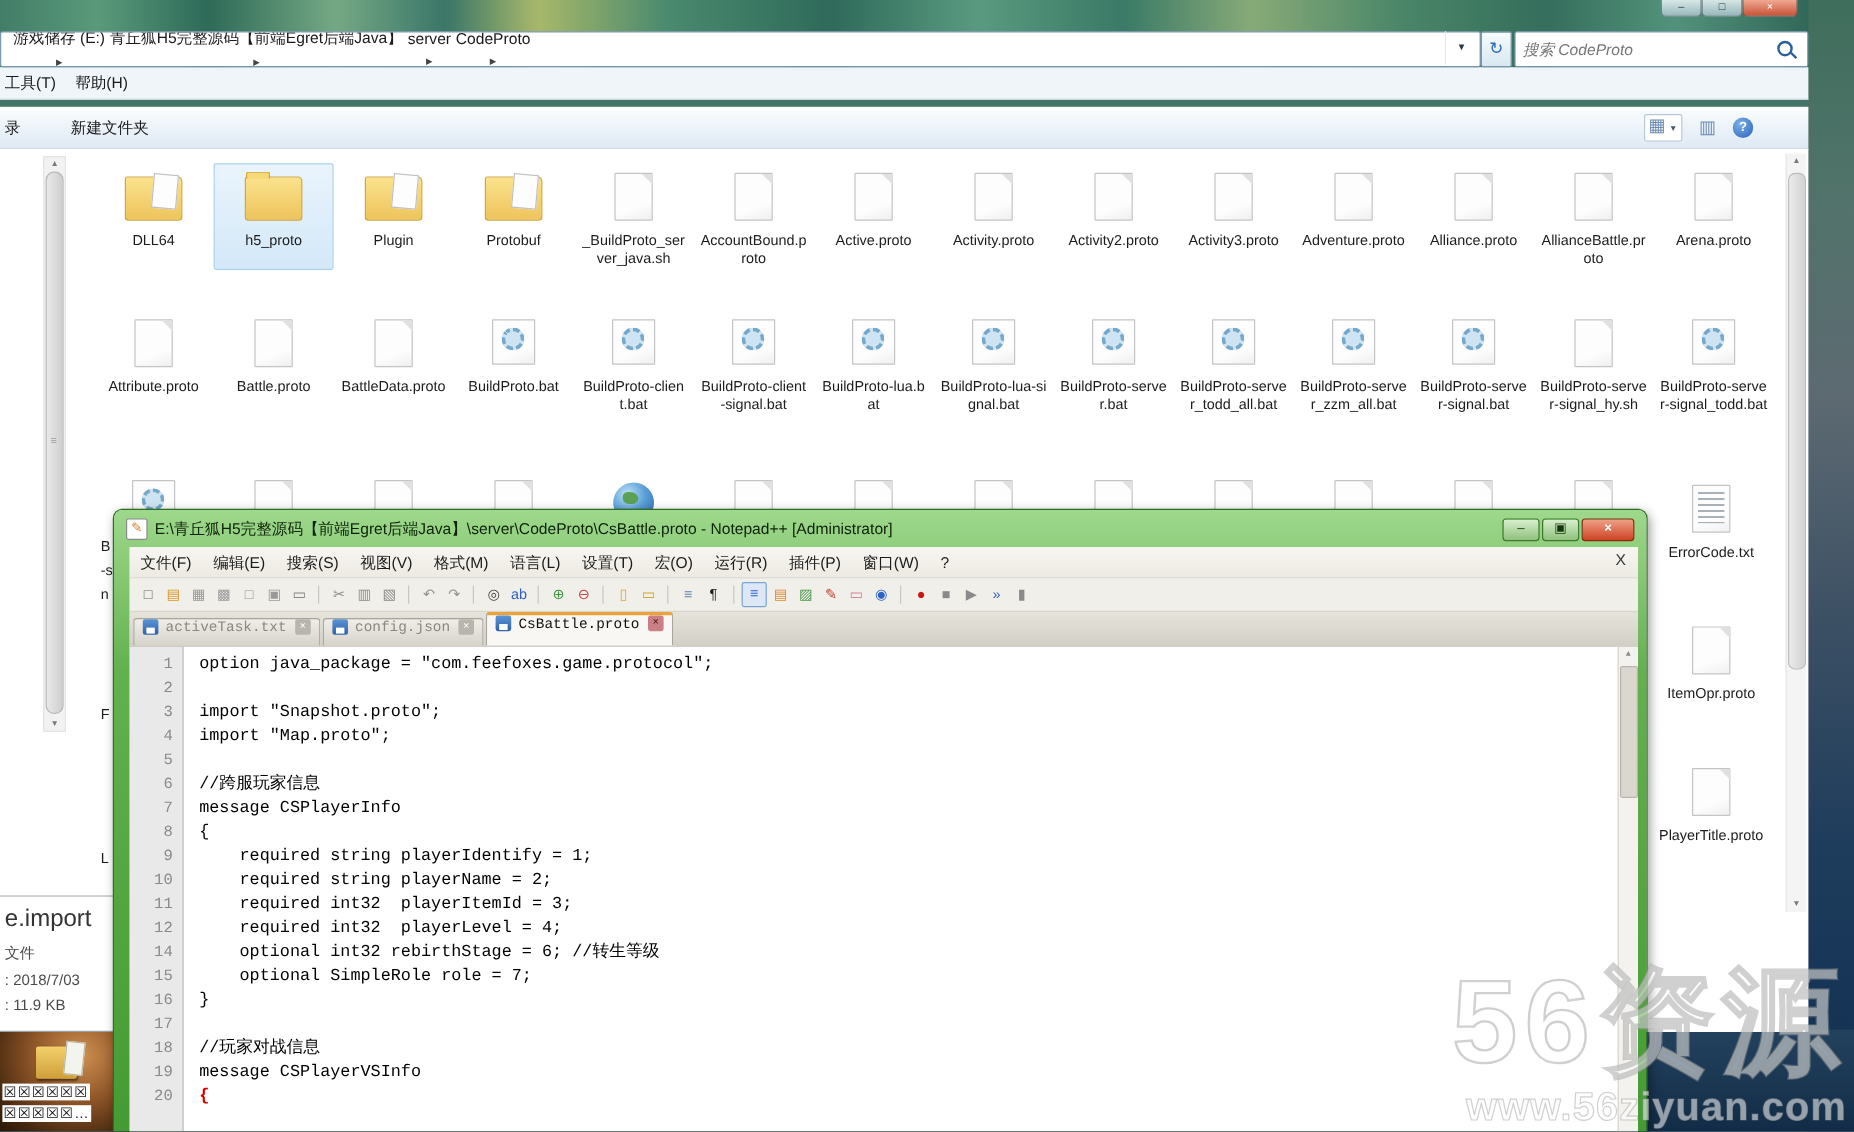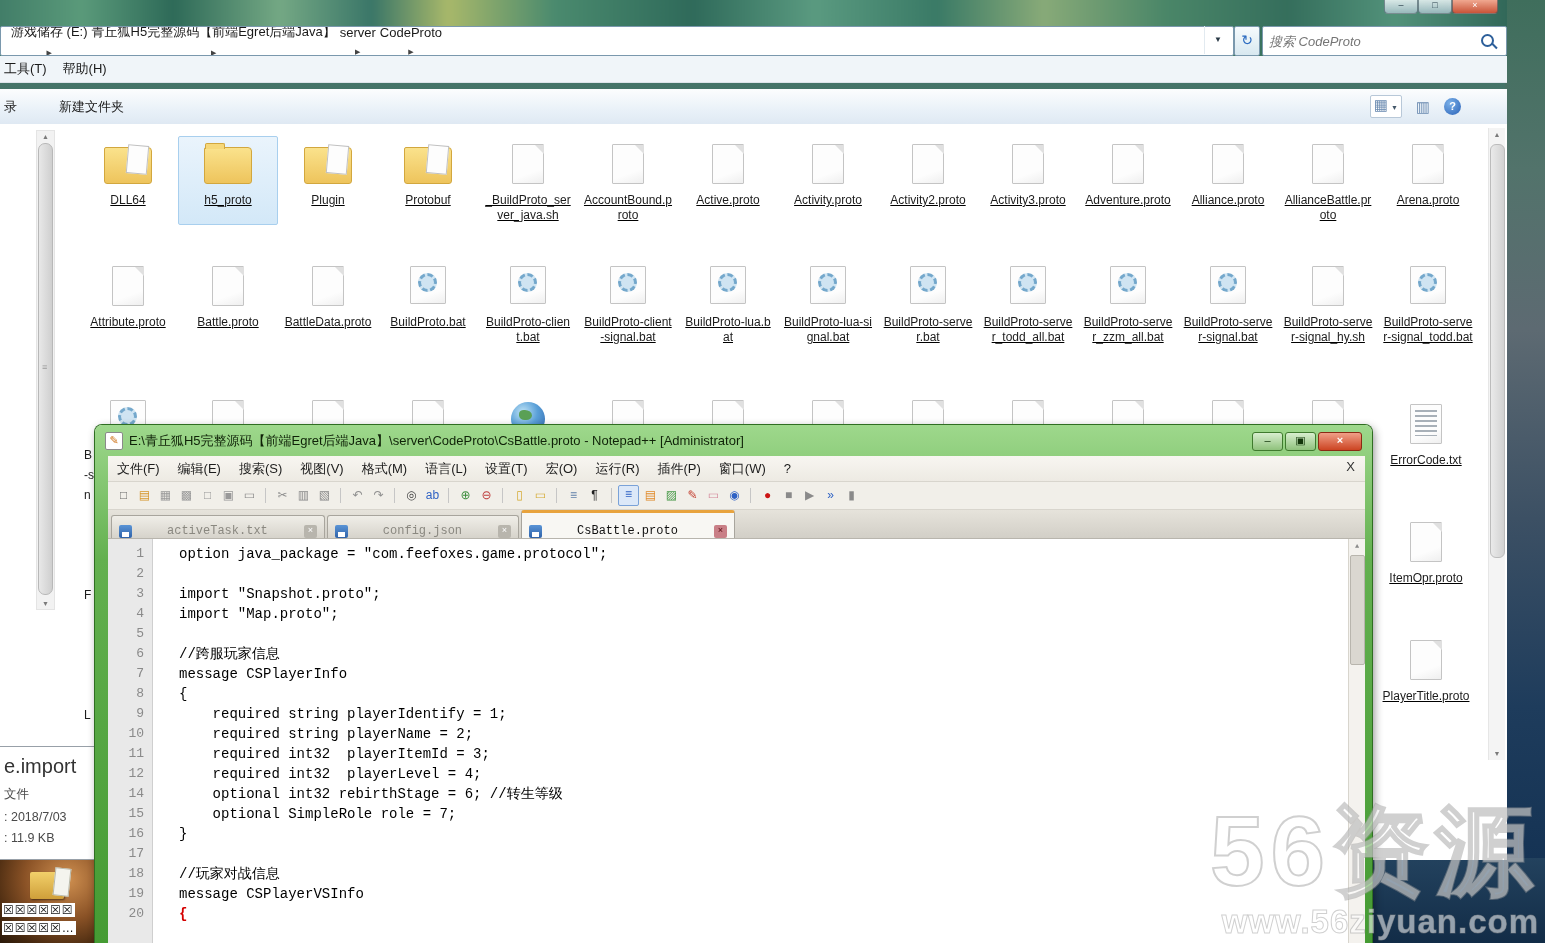--- a/index.html
+++ b/index.html
@@ -70,21 +70,21 @@
   .exp-scroll .arr{position:absolute;left:0;width:100%;text-align:center;font-size:7px;color:#7a7a7a;}
   .exp-scroll .arr.up{top:3px;} .exp-scroll .arr.dn{bottom:3px;}
   .exp-thumb{position:absolute;left:1px;top:16px;width:13px;height:412px;background:linear-gradient(90deg,#eaeaea,#d2d2d2);
     border:1px solid #bcbcbc;border-radius:6px;}
   
   .frow{position:absolute;left:78px;display:flex;}
   .frow1{top:136px;} .frow2{top:258px;}
   .frow3{top:392px;height:33px;overflow:hidden;}
   .rightcol{position:absolute;left:1376px;top:396px;width:100px;display:flex;flex-direction:column;}
   .rightcol .tile{margin-bottom:44px;}
-  .tile{width:100px;padding:2px 0;border-radius:2px;text-align:center;box-sizing:border-box;text-decoration:underline;}
+  .tile{width:100px;padding:2px 0;border-radius:2px;text-align:center;box-sizing:border-box;}
   .tile.selected{background:linear-gradient(#eaf4fc,#d3e8f8);border:1px solid #a8cfee;padding:1px 0;}
   .flabel{font-size:12px;line-height:15px;color:#1c1c1c;word-break:break-all;display:block;padding:0 5px;}
   .ficon{display:block;height:52px;position:relative;margin-bottom:3px;}
   .ficon.folder::before,.ficon.folder-docs::before{content:"";position:absolute;left:50%;top:9px;width:46px;height:35px;
     transform:translateX(-50%);background:linear-gradient(180deg,#fae28c,#eec45c);border:1px solid #d2a73e;border-radius:2px 4px 3px 3px;}
   .ficon.folder::after{content:"";position:absolute;left:calc(50% - 23px);top:5px;width:18px;height:5px;
     background:#f6d87a;border:1px solid #d2a73e;border-bottom:none;border-radius:2px 2px 0 0;}
   .ficon.folder-docs::after{content:"";position:absolute;left:50%;margin-left:-1px;top:7px;width:19px;height:27px;
     background:#fdfdfd;border:1px solid #c0c0c0;transform:rotate(5deg);}
   .ficon.file::before,.ficon.bat::before,.ficon.txt::before{content:"";position:absolute;left:50%;top:6px;width:30px;height:38px;
@@ -128,36 +128,36 @@
   .np-menubar span.mi{font-size:13px;color:#1c1c1c;padding:2px 9px;}
   .np-menu-close{position:absolute;right:10px;top:3px;font-size:13px;color:#333;}
   .np-toolbar{height:27px;background:#f1efe9;border-bottom:1px solid #d8d5cd;display:flex;align-items:center;
     padding-left:5px;flex:none;}
   .npicon{width:19px;height:19px;font-size:12px;line-height:18px;text-align:center;margin:0 1px;border-radius:2px;position:relative;flex:none;}
   .npicon.sep{margin-left:13px;}
   .npicon.sep::before{content:"";position:absolute;left:-8px;top:2px;bottom:2px;width:1px;background:#c6c6c6;}
   .npicon.active-tool{background:#dce8f8;border:1px solid #7aa2d8;line-height:16px;}
   .np-tabbar{height:28px;background:linear-gradient(#e6e3db,#d2cfc7);border-bottom:1px solid #b8b5ad;
     display:flex;align-items:flex-end;padding-left:3px;flex:none;}
-  .tab{height:22px;display:flex;align-items:flex-end;padding:0 7px;margin-right:2px;border:1px solid #a8a59d;border-bottom:none;
+  .tab{height:22px;display:flex;align-items:flex-start;padding:0 7px;margin-right:2px;border:1px solid #a8a59d;border-bottom:none;
     border-radius:3px 3px 0 0;background:linear-gradient(#f0eee8,#d6d3cb);
-    font-family:"Liberation Mono","DejaVu Sans Mono",monospace;font-size:12px;color:#8a8880;gap:29px;}
+    font-family:"Liberation Mono","DejaVu Sans Mono",monospace;font-size:12px;color:#8a8880;}
   .tab.active{height:25px;background:#f8f7f3;color:#111;border-top:3px solid #e8a33d;}
   .floppy{width:13px;height:13px;background:linear-gradient(180deg,#5a94d6,#2f62a8);border-radius:2px;margin-right:6px;position:relative;flex:none;}
   .floppy::after{content:"";position:absolute;left:3px;bottom:1px;width:7px;height:5px;background:#fff;}
   .tclose{width:13px;height:13px;margin-left:7px;background:#b8b5ad;border-radius:2px;color:#fff;font-size:9px;
     line-height:12px;text-align:center;flex:none;}
   .tclose::before{content:"×";}
   .tab.active .tclose{background:#c97f86;color:#5a0a12;}
   .np-editor{flex:1;position:relative;overflow:hidden;padding-top:5px;box-sizing:border-box;
     background:linear-gradient(90deg,#e9e9e9 0,#e9e9e9 44px,#cfcfcf 44px,#cfcfcf 45px,#ffffff 45px);
     font-family:"Liberation Mono","DejaVu Sans Mono",monospace;}
   .cline{height:20px;display:flex;}
   .lno{width:36px;padding-right:9px;text-align:right;color:#8a8a8a;font-size:13px;line-height:20px;flex:none;}
-  .ctext{padding-left:26px;white-space:pre;color:#000;font-size:14px;line-height:20px;}
+  .ctext{padding-left:13px;white-space:pre;color:#000;font-size:14px;line-height:20px;}
   .brace-red{color:#d40000;font-weight:bold;}
   .np-vscroll{position:absolute;right:0;top:0;bottom:0;width:16px;background:#f4f2ee;border-left:1px solid #d8d5cd;}
   .np-vscroll .arr{position:absolute;top:3px;left:0;width:100%;text-align:center;font-size:7px;color:#8a8a8a;}
   .np-vthumb{position:absolute;left:1px;top:16px;width:13px;height:108px;background:#dad7d0;border:1px solid #b8b5ad;border-radius:2px;}
   
   #watermark{position:absolute;right:6px;bottom:2px;z-index:6;text-align:right;pointer-events:none;}
   .wm1{font-size:98px;font-weight:bold;letter-spacing:6px;line-height:1.05;
     color:rgba(255,255,255,.52);-webkit-text-stroke:2px rgba(150,150,150,.45);}
   .wm2{font-size:33px;font-weight:bold;letter-spacing:1px;
     color:rgba(255,255,255,.55);-webkit-text-stroke:1px rgba(150,150,150,.45);}

